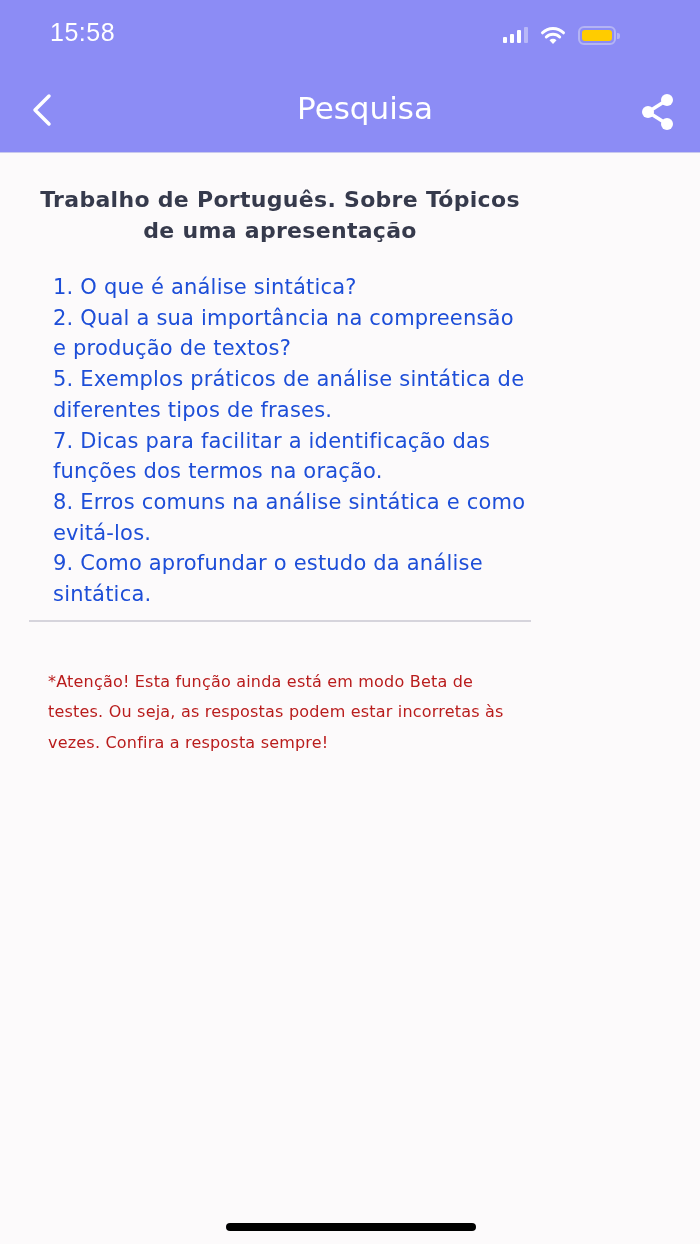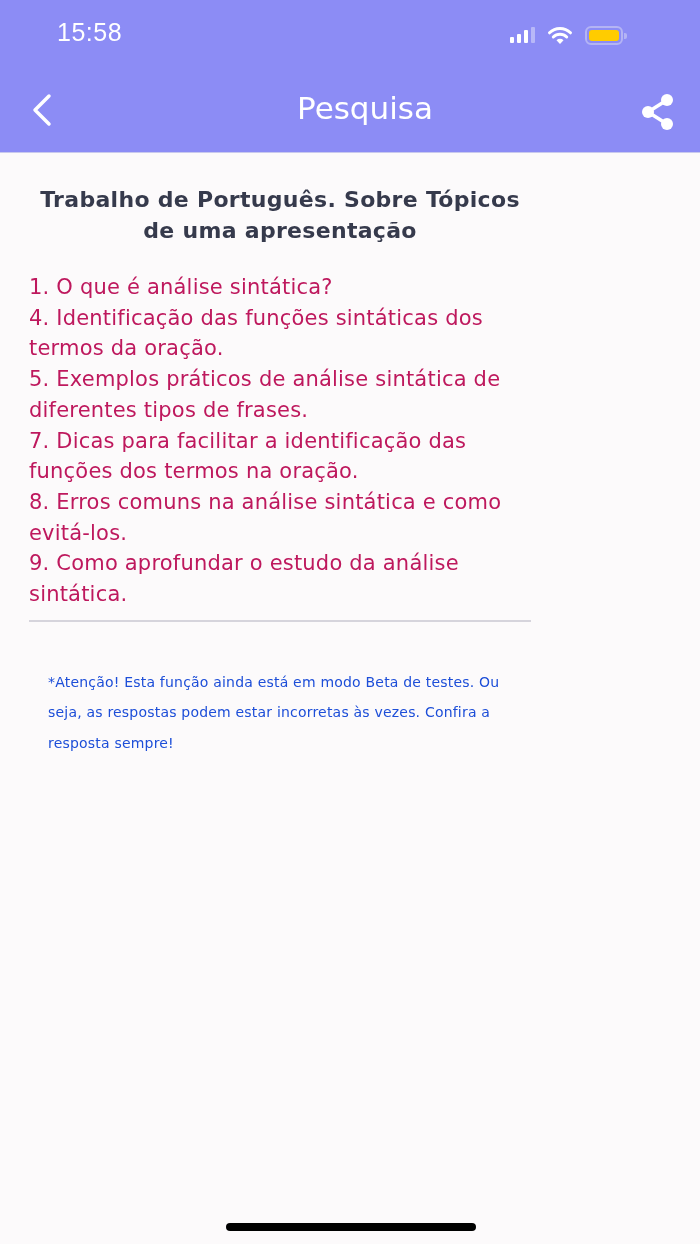--- a/index.html
+++ b/index.html
@@ -7,21 +7,21 @@
       width: 700px; height: 1244px; overflow: hidden;
       background: #fcfafb;
       font-family: "DejaVu Sans", sans-serif;
       color: #3a3d4f;
     }
     .header {
       position: absolute; left: 0; top: 0; width: 700px; height: 153px;
       background: #8c8cf5;
       border-bottom: 1px solid #c9c9ee;
     }
-    .status-bar { position: absolute; left: 7px; top: 0; width: 644px; height: 70px; }
+    .status-bar { position: absolute; left: 0; top: 0; width: 644px; height: 70px; }
     .time {
       position: absolute; left: 50px; top: 18px;
       font-family: "Liberation Sans", sans-serif;
       font-size: 25px; font-weight: 500; color: #ffffff; letter-spacing: 0.5px;
     }
     .status-icons { position: absolute; right: 28px; top: 24px; height: 22px; display: flex; align-items: center; gap: 12px; }
     .signal { display: flex; align-items: flex-end; gap: 3px; height: 16px; }
     .signal span { display: block; width: 4px; background: #fff; border-radius: 1px; }
     .signal span.dim { background: #b8b8f8; }
     .battery {
@@ -41,26 +41,26 @@
     }
     .share-btn { position: absolute; right: 22px; top: 22px; width: 40px; height: 40px; cursor: pointer; }
     .content { position: absolute; left: 0; top: 154px; width: 560px; }
     .doc-title {
       margin: 30px 38px 0 38px; text-align: center;
       font-size: 22px; font-weight: bold; line-height: 31px; color: #363a4c;
       letter-spacing: 0.3px;
     }
     .topic-list { margin: 26px 28px 0 29px; list-style: none; }
     .topic-list li {
-      font-size: 21px; line-height: 30.7px; color: #be185d; letter-spacing: 0.2px;
+      font-size: 21px; line-height: 30.7px; color: #1d4ed8; letter-spacing: 0.2px; margin-left: 24px;
     }
     .divider { margin: 10px 29px 0 29px; height: 2px; background: #d6d4dc; }
     .disclaimer {
       margin: 45px 40px 0 48px;
-      font-size: 14px; line-height: 30.7px; color: #1d4ed8; letter-spacing: 0.2px;
+      font-size: 16px; line-height: 30.7px; color: #b91c1c; letter-spacing: 0.2px;
     }
     .home-indicator {
       position: absolute; left: 226px; top: 1223px; width: 250px; height: 8px;
       background: #000; border-radius: 4px;
     }
   </style>
 </head>
 <body>
 
 <div class="header">
@@ -100,21 +100,21 @@
         <circle cx="29" cy="32" r="6" fill="#fff"></circle>
       </svg>
     </div>
   </div>
 </div>
 
 <div class="content">
   <h1 class="doc-title">Trabalho de Português. Sobre Tópicos de uma apresentação</h1>
   <ul class="topic-list">
     <li>1. O que é análise sintática?</li>
-    <li>4. Identificação das funções sintáticas dos termos da oração.</li>
+    <li>2. Qual a sua importância na compreensão e produção de textos?</li>
     <li>5. Exemplos práticos de análise sintática de diferentes tipos de frases.</li>
     <li>7. Dicas para facilitar a identificação das funções dos termos na oração.</li>
     <li>8. Erros comuns na análise sintática e como evitá-los.</li>
     <li>9. Como aprofundar o estudo da análise sintática.</li>
   </ul>
   <div class="divider"></div>
   <p class="disclaimer">*Atenção! Esta função ainda está em modo Beta de testes. Ou seja, as respostas podem estar incorretas às vezes. Confira a resposta sempre!</p>
 </div>
 
 <div class="home-indicator"></div>

